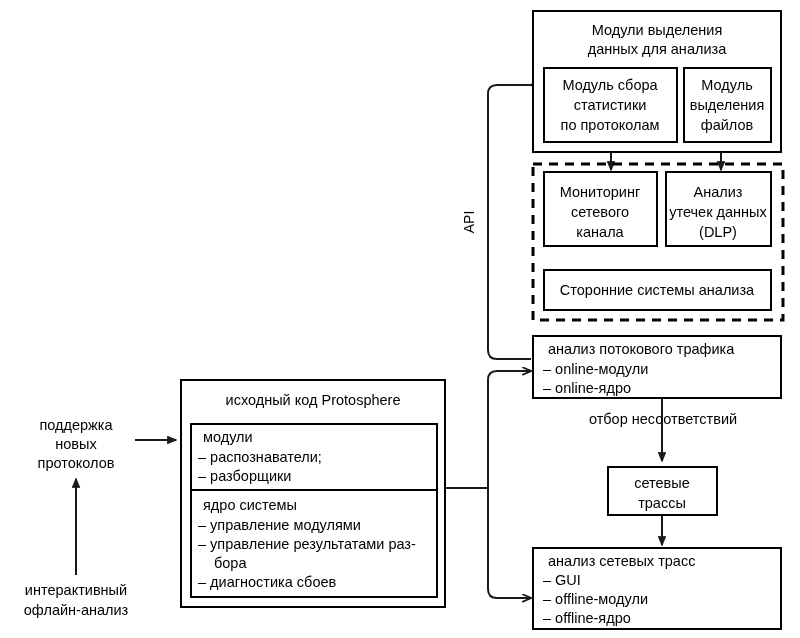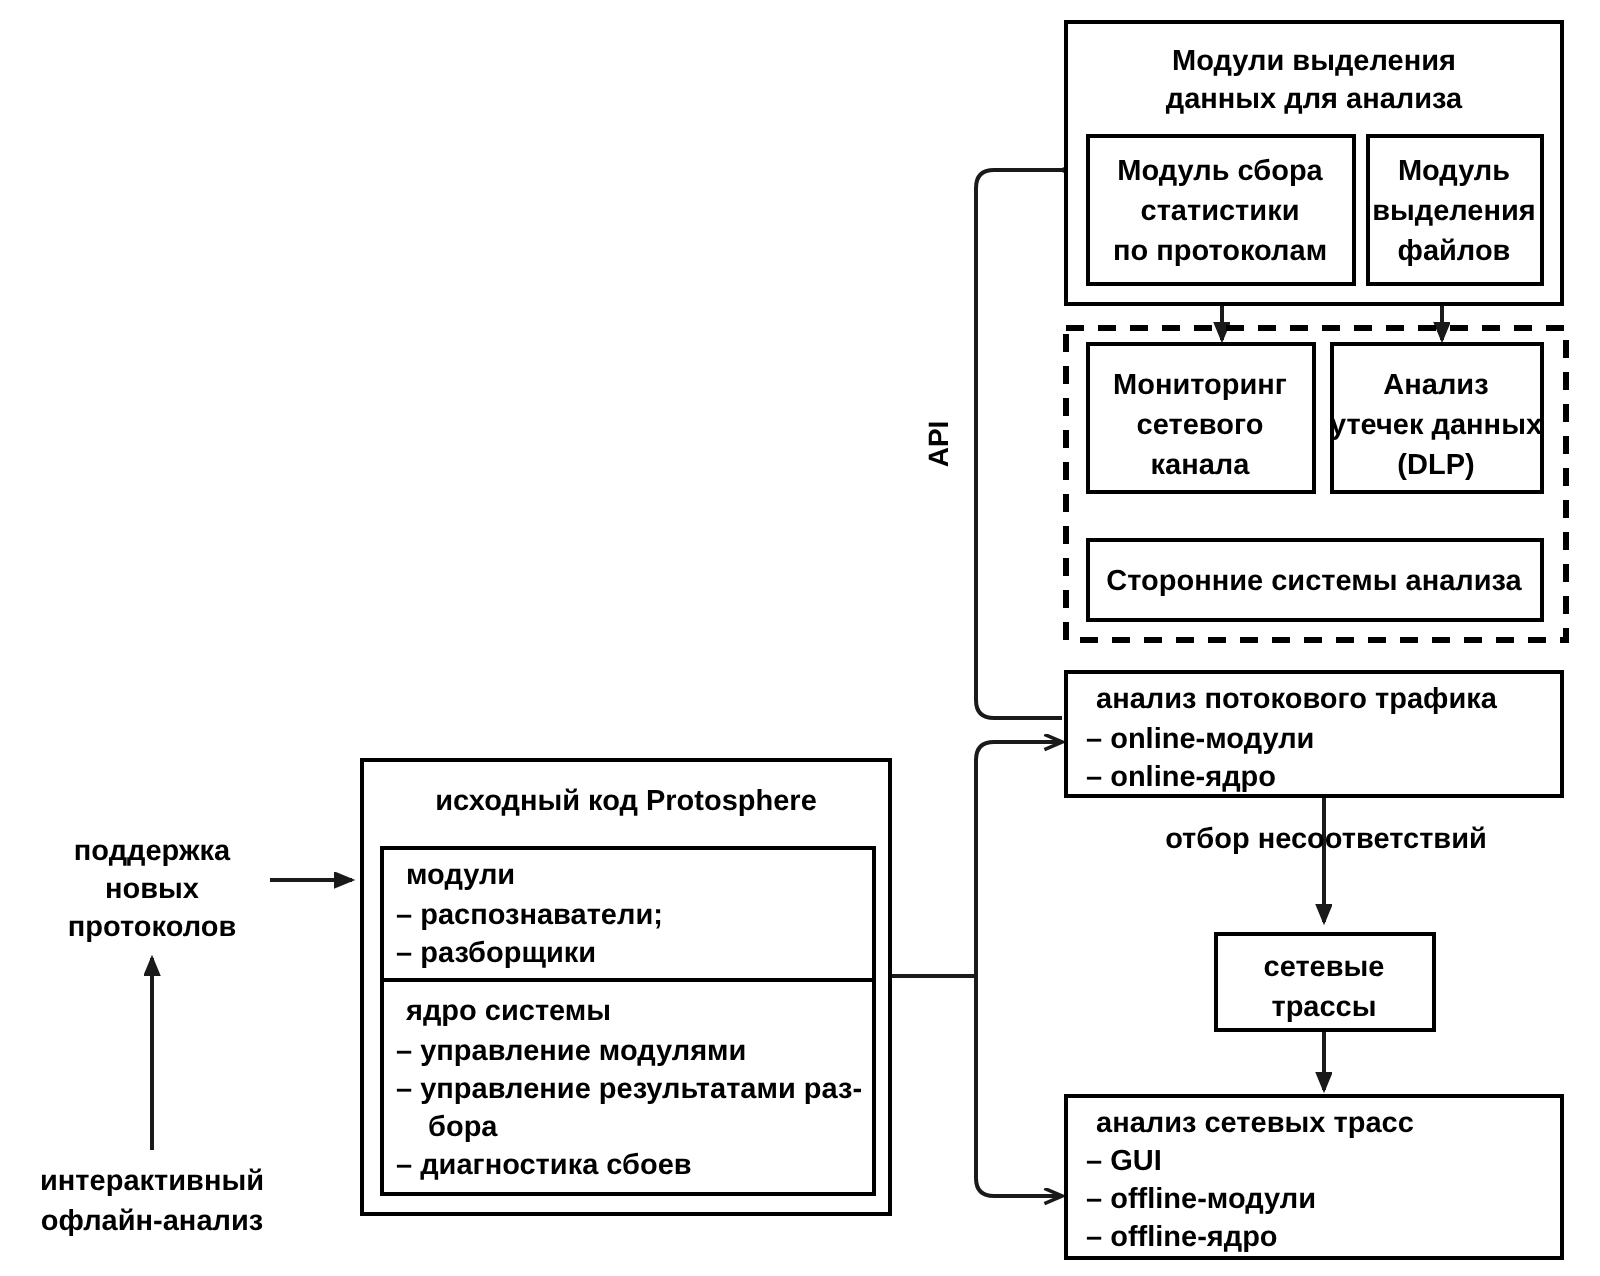--- a/index.html
+++ b/index.html
@@ -11,21 +11,20 @@
     width: 800px;
     height: 638px;
     font-family: "Liberation Sans", sans-serif;
     color: #000000;
     overflow: hidden;
   }
   #diagram {
     position: relative;
     width: 800px;
     height: 622px;
-    font-weight: bold;
   }
   svg.layer {
     position: absolute;
     top: 0;
     left: 0;
     width: 800px;
     height: 638px;
   }
   .box {
     fill: #ffffff;

